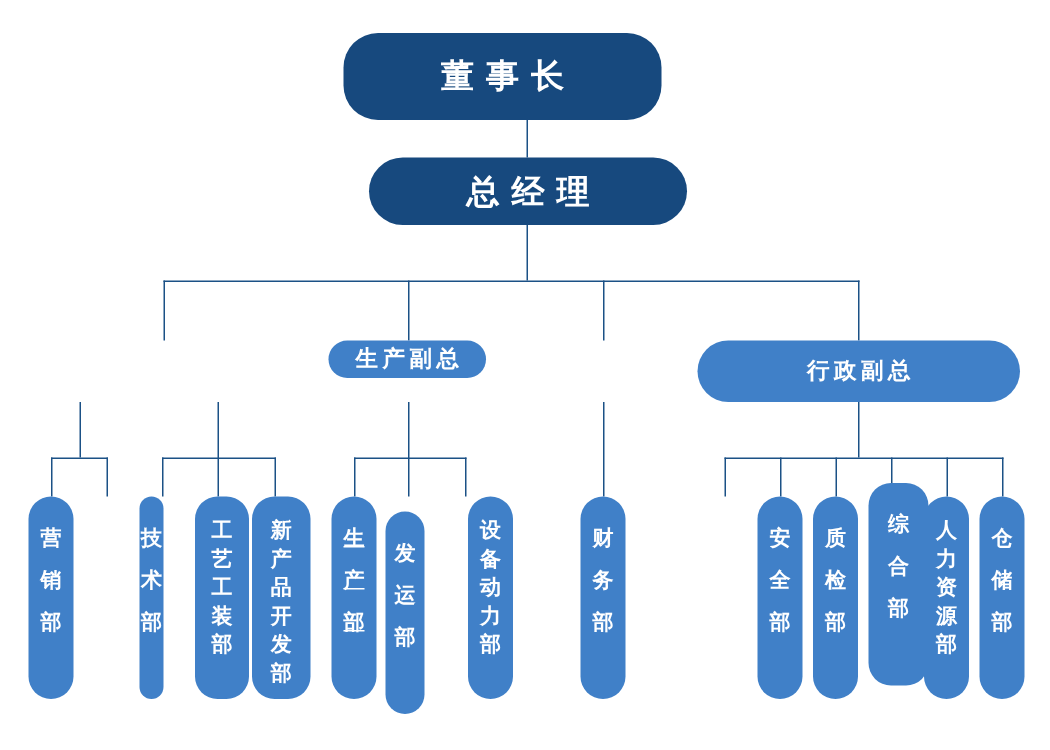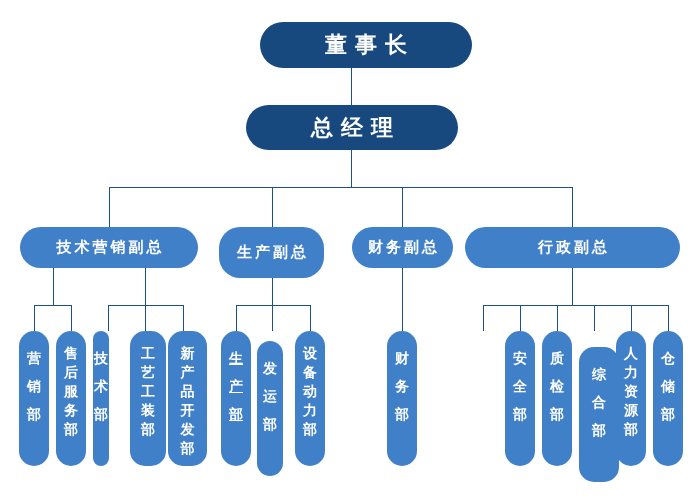--- a/index.html
+++ b/index.html
@@ -85,77 +85,68 @@
 
   <div class="cl v" style="left:572px;top:268px;height:37px"></div>
   <div class="cl h" style="left:483px;top:305px;width:186px"></div>
   <div class="cl v" style="left:483px;top:305px;height:26px"></div>
   <div class="cl v" style="left:520px;top:305px;height:26px"></div>
   <div class="cl v" style="left:557px;top:305px;height:26px"></div>
   <div class="cl v" style="left:594px;top:305px;height:26px"></div>
   <div class="cl v" style="left:631px;top:305px;height:26px"></div>
   <div class="cl v" style="left:668px;top:305px;height:26px"></div>
 
-  <div class="pill dark lvl1" style="left:260px;top:22px;width:212px;height:46px;border-radius:23px">
+  <div class="pill dark lvl1" style="left:229px;top:22px;width:212px;height:58px;border-radius:23px">
     <span>董事长</span>
   </div>
   <div class="pill dark lvl1" style="left:246px;top:105px;width:212px;height:45px;border-radius:23px">
     <span>总经理</span>
   </div>
 
-  <div class="pill light lvl2" style="left:20px;top:227px;width:178px;height:41px;border-radius:21px">
-    <span>技术营销副总</span>
-  </div>
-  <div class="pill light lvl2" style="left:219px;top:227px;width:105px;height:51px;border-radius:21px">
+  <div class="pill light lvl2" style="left:219px;top:227px;width:105px;height:25px;border-radius:21px">
     <span>生产副总</span>
-  </div>
-  <div class="pill light lvl2" style="left:352px;top:227px;width:101px;height:41px;border-radius:21px">
-    <span>财务副总</span>
   </div>
   <div class="pill light lvl2" style="left:465px;top:227px;width:215px;height:41px;border-radius:21px">
     <span>行政副总</span>
   </div>
 
   <div class="pill light vpill" style="left:19px;top:331px;width:30px;height:135px;border-radius:15px">
     <span class="vlabel" style="line-height: 28px;">营销部</span>
-  </div>
-  <div class="pill light vpill" style="left:56px;top:331px;width:30px;height:135px;border-radius:15px">
-    <span class="vlabel" style="line-height: 19px;">售后服务部</span>
   </div>
   <div class="pill light vpill" style="left:93px;top:331px;width:16px;height:135px;border-radius:15px">
     <span class="vlabel" style="line-height: 28px;">技术部</span>
   </div>
   <div class="pill light vpill" style="left:130px;top:331px;width:36px;height:135px;border-radius:15px">
     <span class="vlabel" style="line-height: 19px;">工艺工装部</span>
   </div>
   <div class="pill light vpill" style="left:168px;top:331px;width:39px;height:135px;border-radius:15px">
     <span class="vlabel" style="line-height: 19px;">新产品开发部</span>
   </div>
 
   <div class="pill light vpill" style="left:221px;top:331px;width:30px;height:135px;border-radius:15px">
     <span class="vlabel" style="line-height: 28px; text-decoration: underline;">生产部</span>
   </div>
   <div class="pill light vpill" style="left:257px;top:341px;width:26px;height:135px;border-radius:15px">
     <span class="vlabel" style="line-height: 28px;">发运部</span>
   </div>
-  <div class="pill light vpill" style="left:295px;top:331px;width:30px;height:135px;border-radius:15px">
+  <div class="pill light vpill" style="left:312px;top:331px;width:30px;height:135px;border-radius:15px">
     <span class="vlabel" style="line-height: 19px;">设备动力部</span>
   </div>
 
   <div class="pill light vpill" style="left:387px;top:331px;width:30px;height:135px;border-radius:15px">
     <span class="vlabel" style="line-height: 28px;">财务部</span>
   </div>
 
   <div class="pill light vpill" style="left:505px;top:331px;width:30px;height:135px;border-radius:15px">
     <span class="vlabel" style="line-height: 28px;">安全部</span>
   </div>
   <div class="pill light vpill" style="left:542px;top:331px;width:30px;height:135px;border-radius:15px">
     <span class="vlabel" style="line-height: 28px;">质检部</span>
   </div>
-  <div class="pill light vpill" style="left:579px;top:347px;width:40px;height:135px;border-radius:15px">
+  <div class="pill light vpill" style="left:579px;top:322px;width:40px;height:135px;border-radius:15px">
     <span class="vlabel" style="line-height: 28px;">综合部</span>
   </div>
   <div class="pill light vpill" style="left:616px;top:331px;width:30px;height:135px;border-radius:15px">
     <span class="vlabel" style="line-height: 19px;">人力资源部</span>
   </div>
   <div class="pill light vpill" style="left:653px;top:331px;width:30px;height:135px;border-radius:15px">
     <span class="vlabel" style="line-height: 28px;">仓储部</span>
   </div>
 
 </div>

